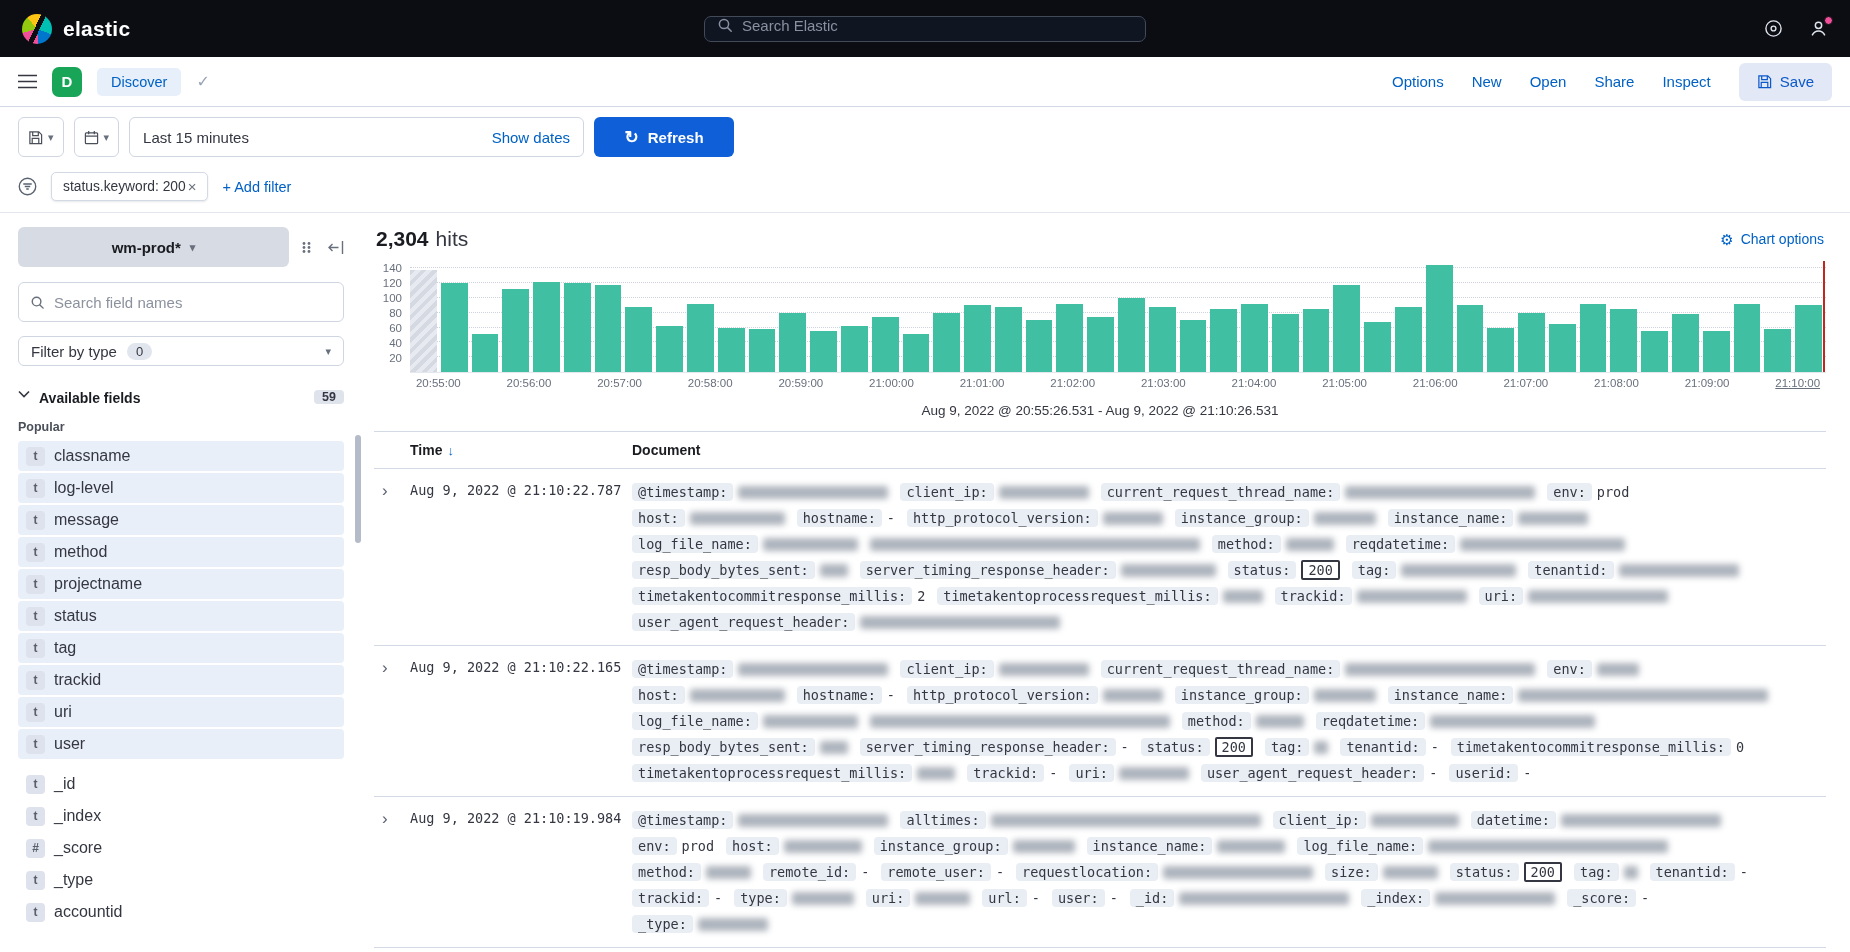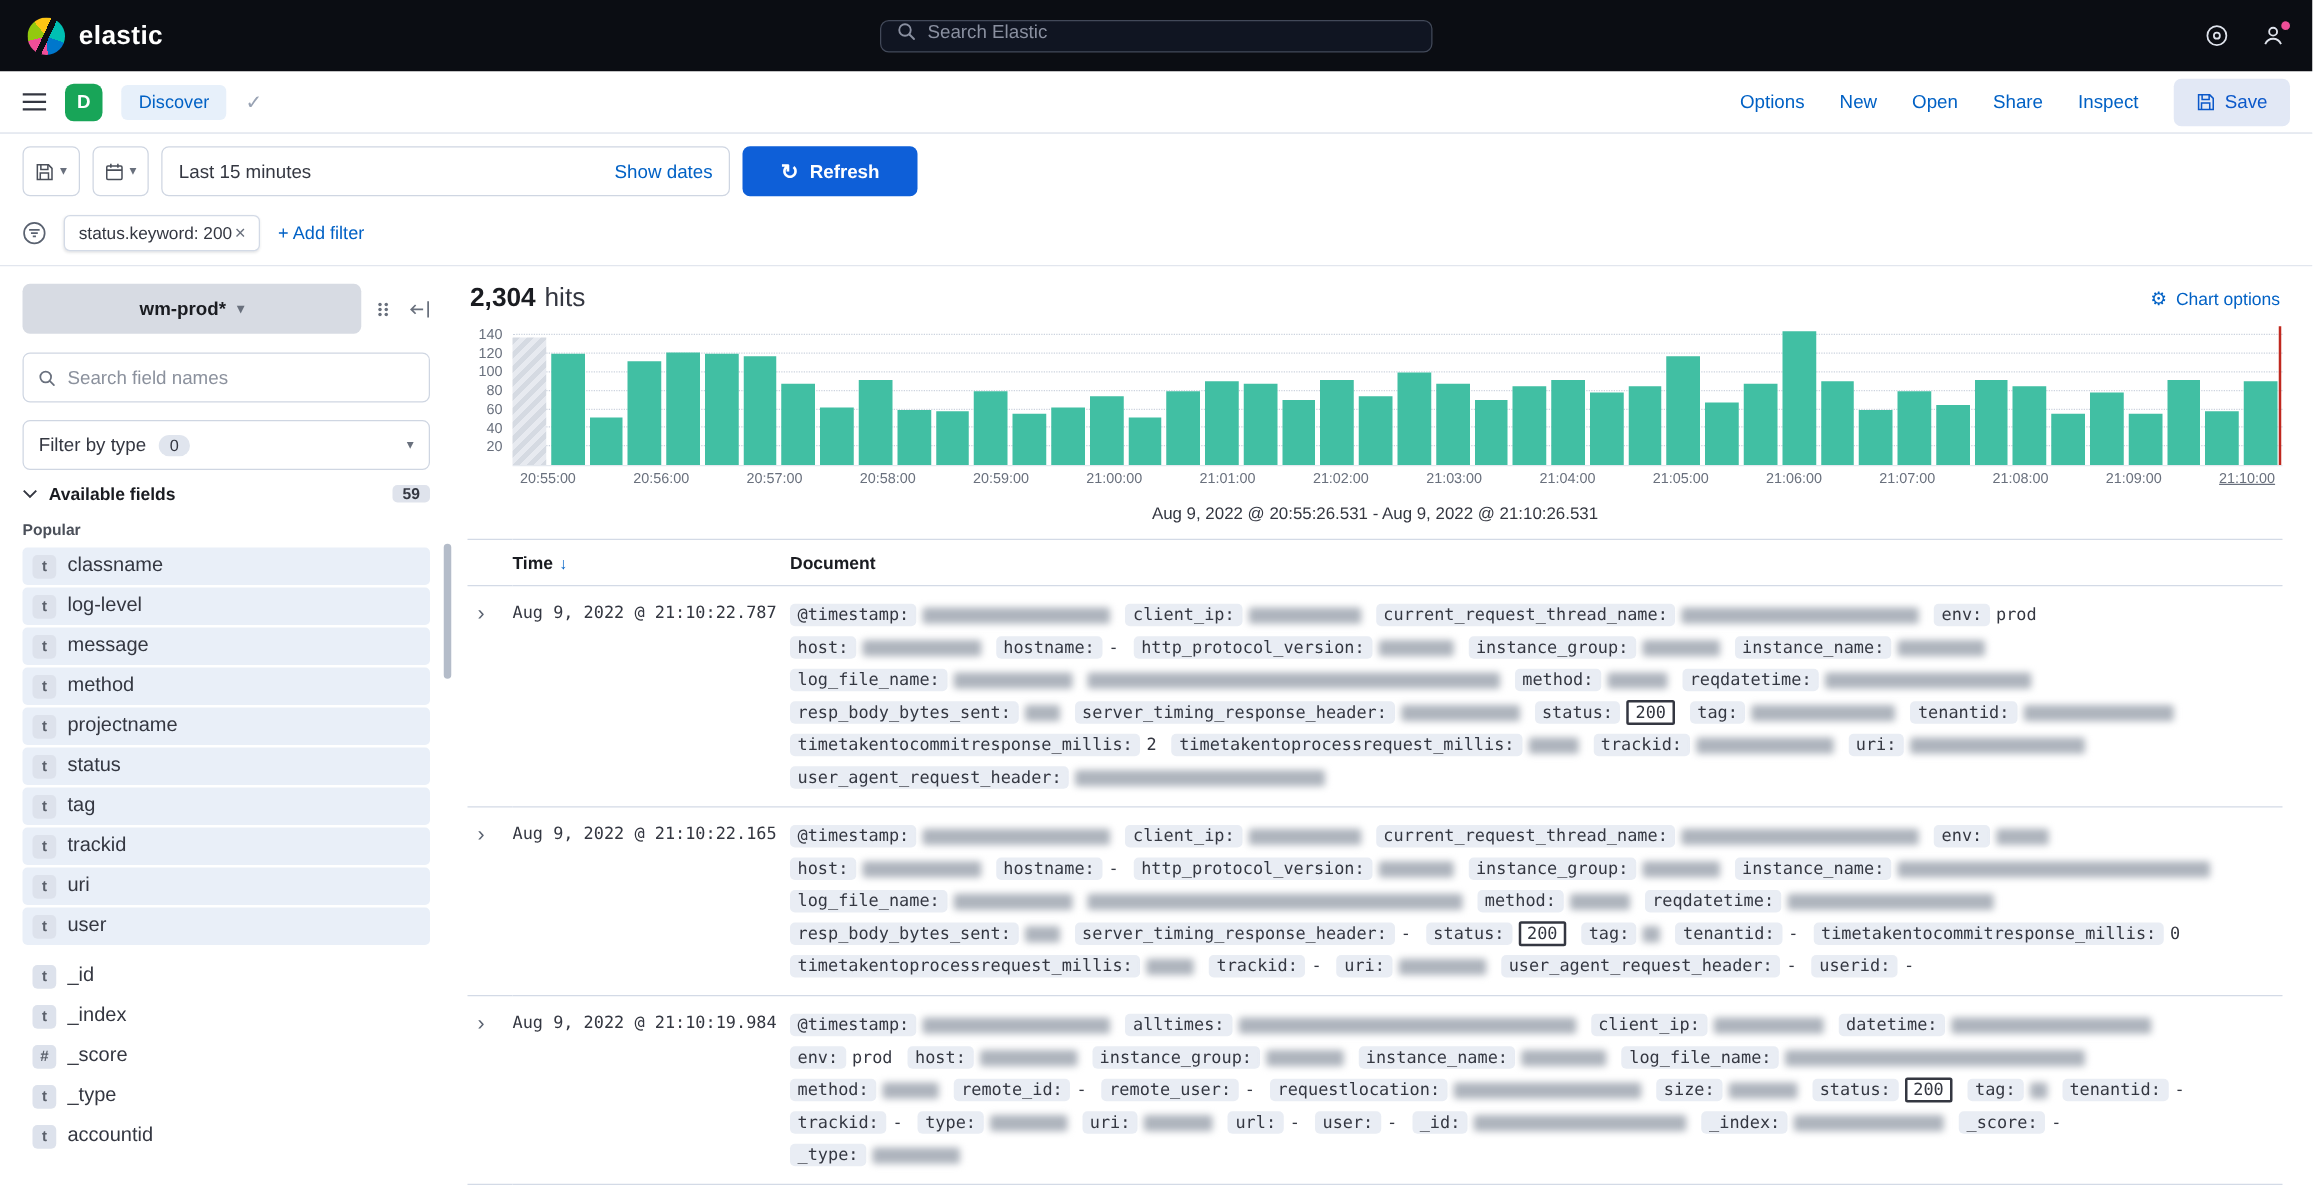--- a/index.html
+++ b/index.html
@@ -55,24 +55,24 @@
 .content{display:flex;height:739px;overflow:hidden}
 
 
 .sidebar{width:362px;flex:none;padding:14px 18px 0;position:relative;overflow:hidden}
 .index-row{display:flex;align-items:center;gap:12px}
 .index-btn{width:272px;height:40px;background:#d7dbe3;border:none;border-radius:6px;display:flex;align-items:center;justify-content:center;gap:9px;font-weight:700;font-size:15px;color:#1a1c21;cursor:pointer}
 .side-icons{margin-left:auto;display:flex;align-items:center;gap:12px;color:#69707d}
 .field-search{margin-top:15px;height:40px;border:1px solid #cfd6e2;border-radius:6px;display:flex;align-items:center;gap:9px;padding:0 11px;color:#69707d}
 .field-search input{flex:1;border:none;outline:none;font-size:15px;color:#343741}
 .field-search input::placeholder{color:#8b919d}
-.type-filter{margin-top:14px;height:40px;border:1px solid #cfd6e2;border-radius:6px;display:flex;align-items:center;gap:10px;padding:0 12px;cursor:pointer}
+.type-filter{margin-top:14px;height:30px;border:1px solid #cfd6e2;border-radius:6px;display:flex;align-items:center;gap:10px;padding:0 12px;cursor:pointer}
 .type-filter .tf-label{font-size:15px;color:#343741}
 .count-badge{background:#e0e5ee;color:#343741;border-radius:10px;font-size:13px;padding:1px 9px}
-.avail-row{margin-top:11px;display:flex;align-items:center;gap:9px;cursor:pointer}
+.avail-row{margin-top:24px;display:flex;align-items:flex-start;gap:9px;cursor:pointer}
 .avail-label{font-size:14px;font-weight:700;color:#1a1c21}
 .avail-count{margin-left:auto;background:#dfe3ec;color:#343741;border-radius:4px;font-size:12.5px;font-weight:700;padding:0 8px}
 .popular-label{margin-top:14px;font-size:12.5px;font-weight:700;color:#4a4f59}
 .field-list{margin-top:7px}
 .field-row{display:flex;align-items:center;gap:9px;height:30px;padding:0 8px;border-radius:4px;margin-bottom:2px;cursor:pointer}
 .field-row.popular{background:#e9eff8}
 .type-badge{width:19px;height:19px;border-radius:4px;background:#dde2ec;color:#5a606b;font-size:12px;font-weight:700;display:flex;align-items:center;justify-content:center;flex:none}
 .field-name{font-size:16px;color:#343741;white-space:nowrap}
 .side-scroll{position:absolute;right:1px;top:222px;width:6px;height:108px;border-radius:3px;background:#b4bcc9}
 

